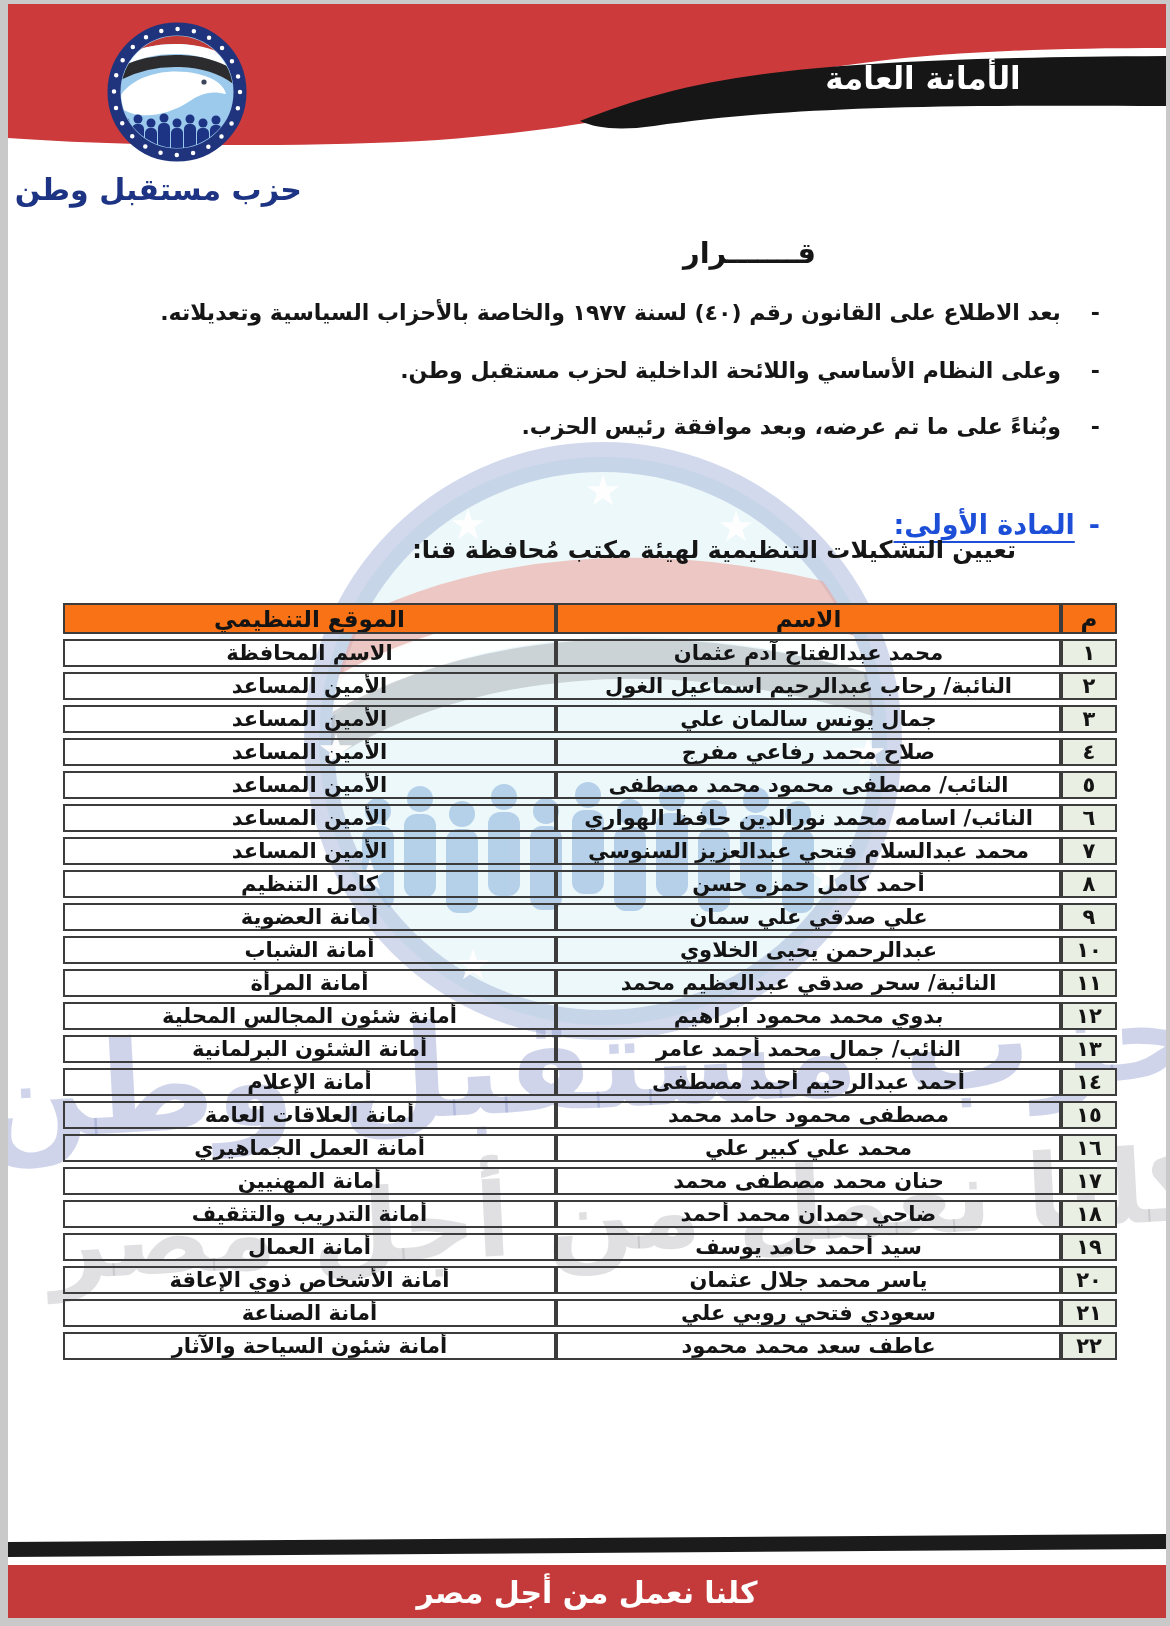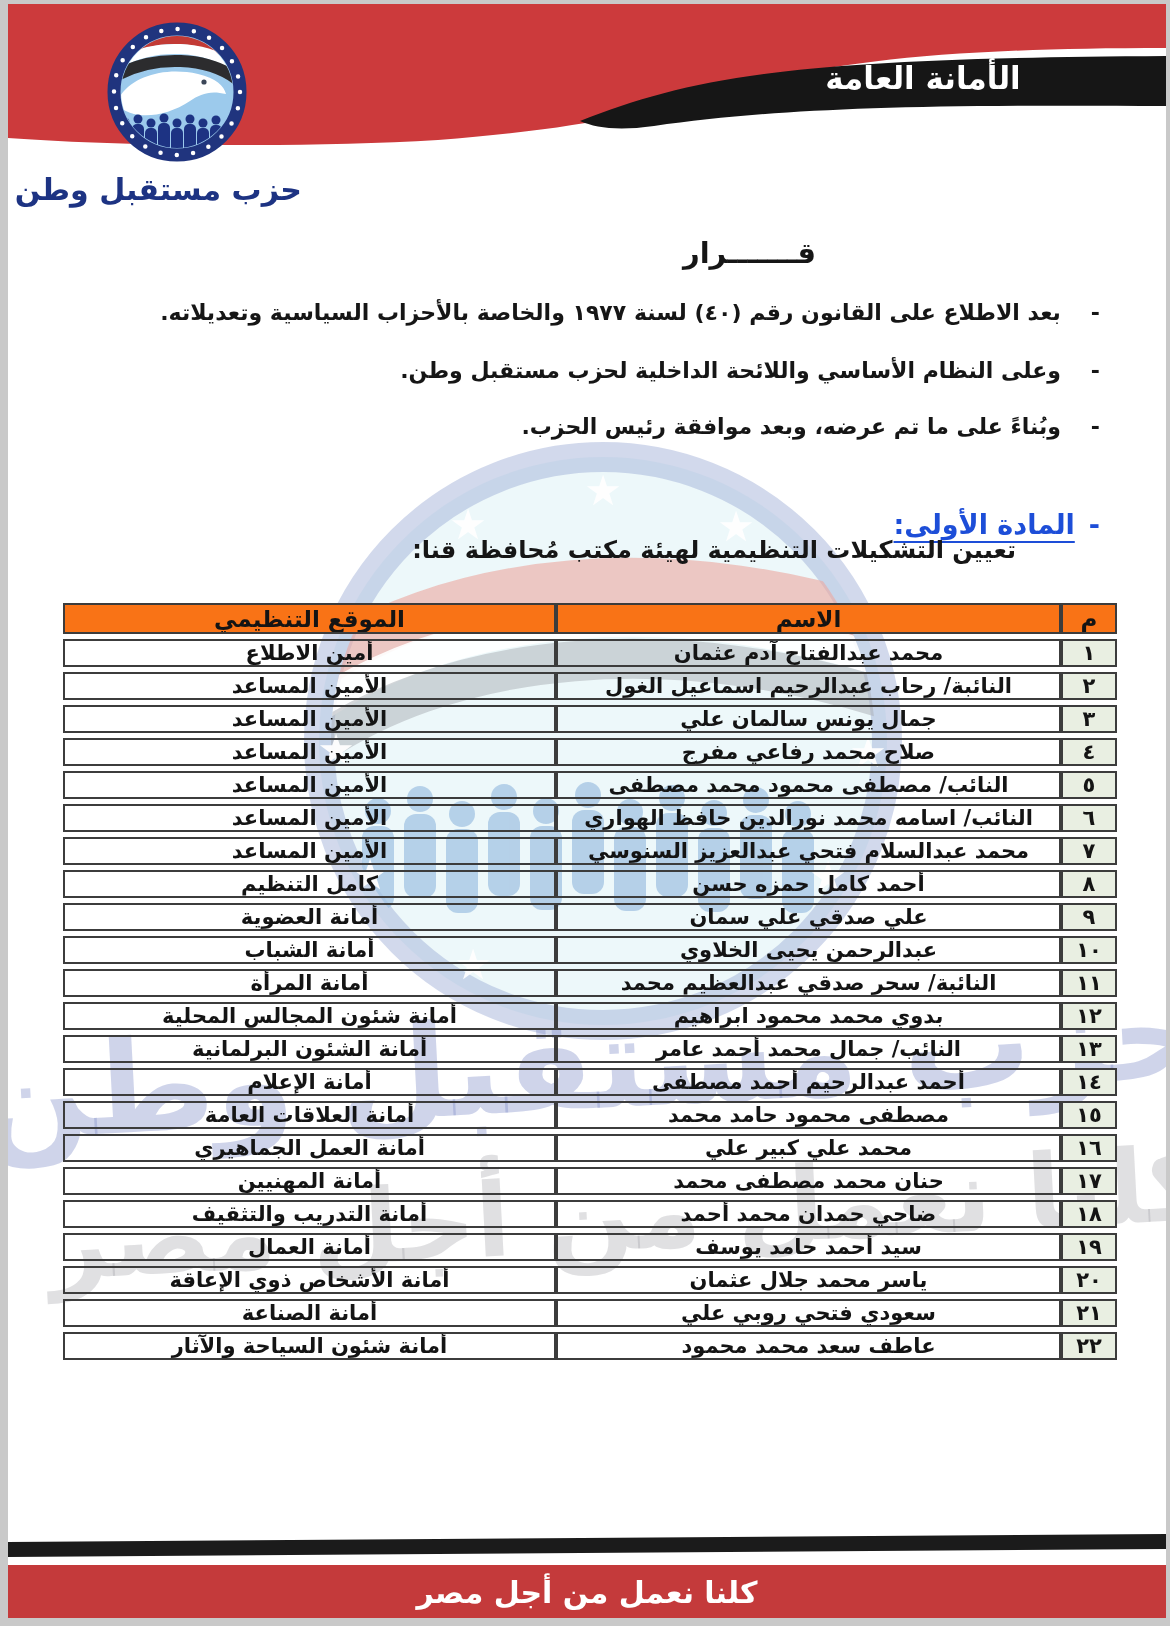--- a/index.html
+++ b/index.html
@@ -203,21 +203,21 @@
       <tr>
         <th>م</th>
         <th>الاسم</th>
         <th>الموقع التنظيمي</th>
       </tr>
     </thead>
     <tbody>
         <tr>
           <td class="c-idx">١</td>
           <td class="c-name">محمد عبدالفتاح آدم عثمان</td>
-          <td class="c-pos">أمين الاطلاع</td>
+          <td class="c-pos">الاسم المحافظة</td>
         </tr>
         <tr>
           <td class="c-idx">٢</td>
           <td class="c-name">النائبة/ رحاب عبدالرحيم اسماعيل الغول</td>
           <td class="c-pos">الأمين المساعد</td>
         </tr>
         <tr>
           <td class="c-idx">٣</td>
           <td class="c-name">جمال يونس سالمان علي</td>
           <td class="c-pos">الأمين المساعد</td>

